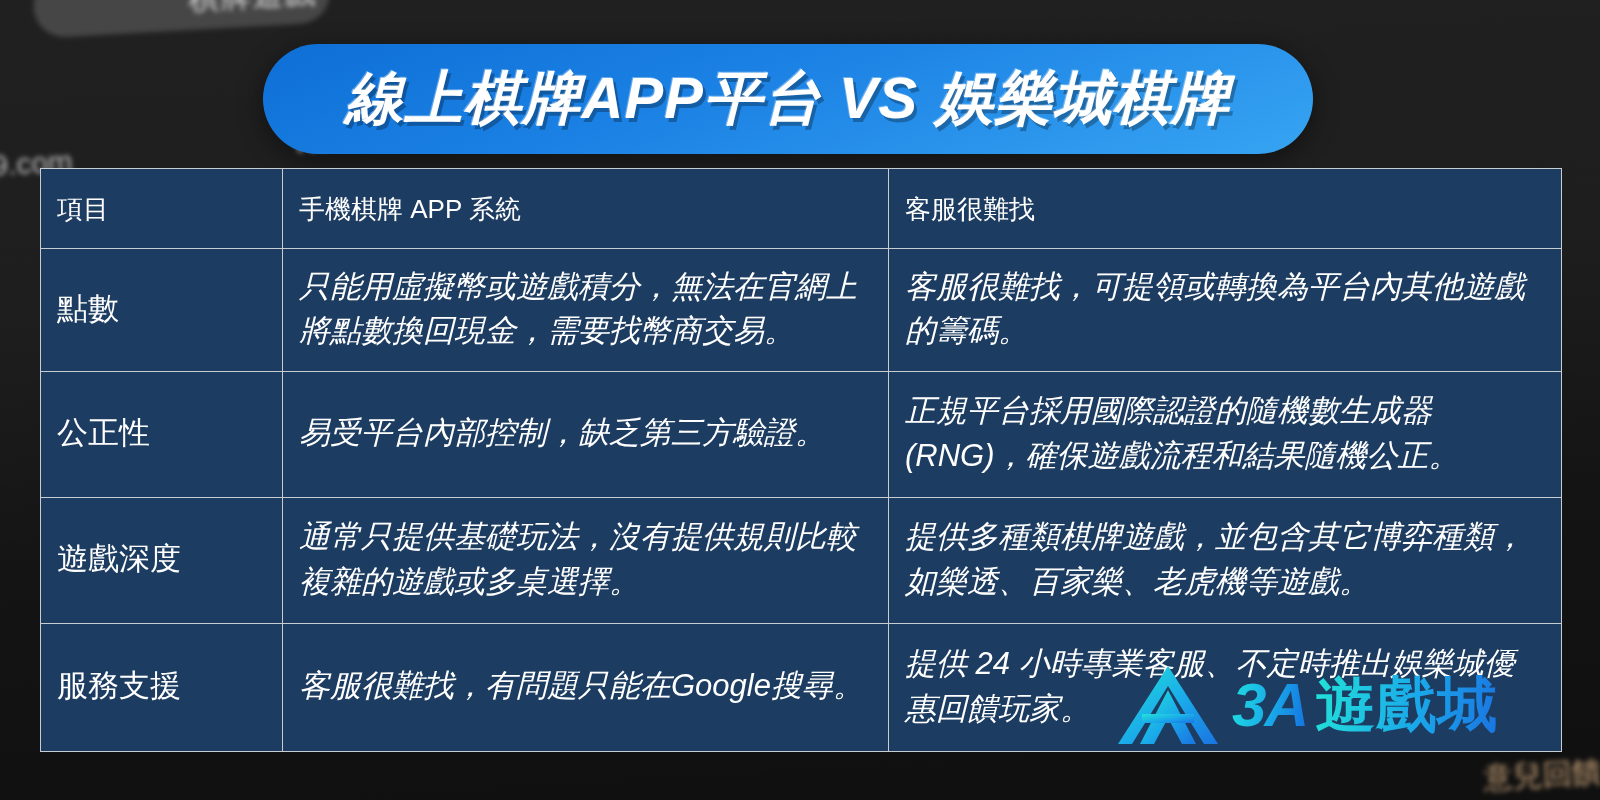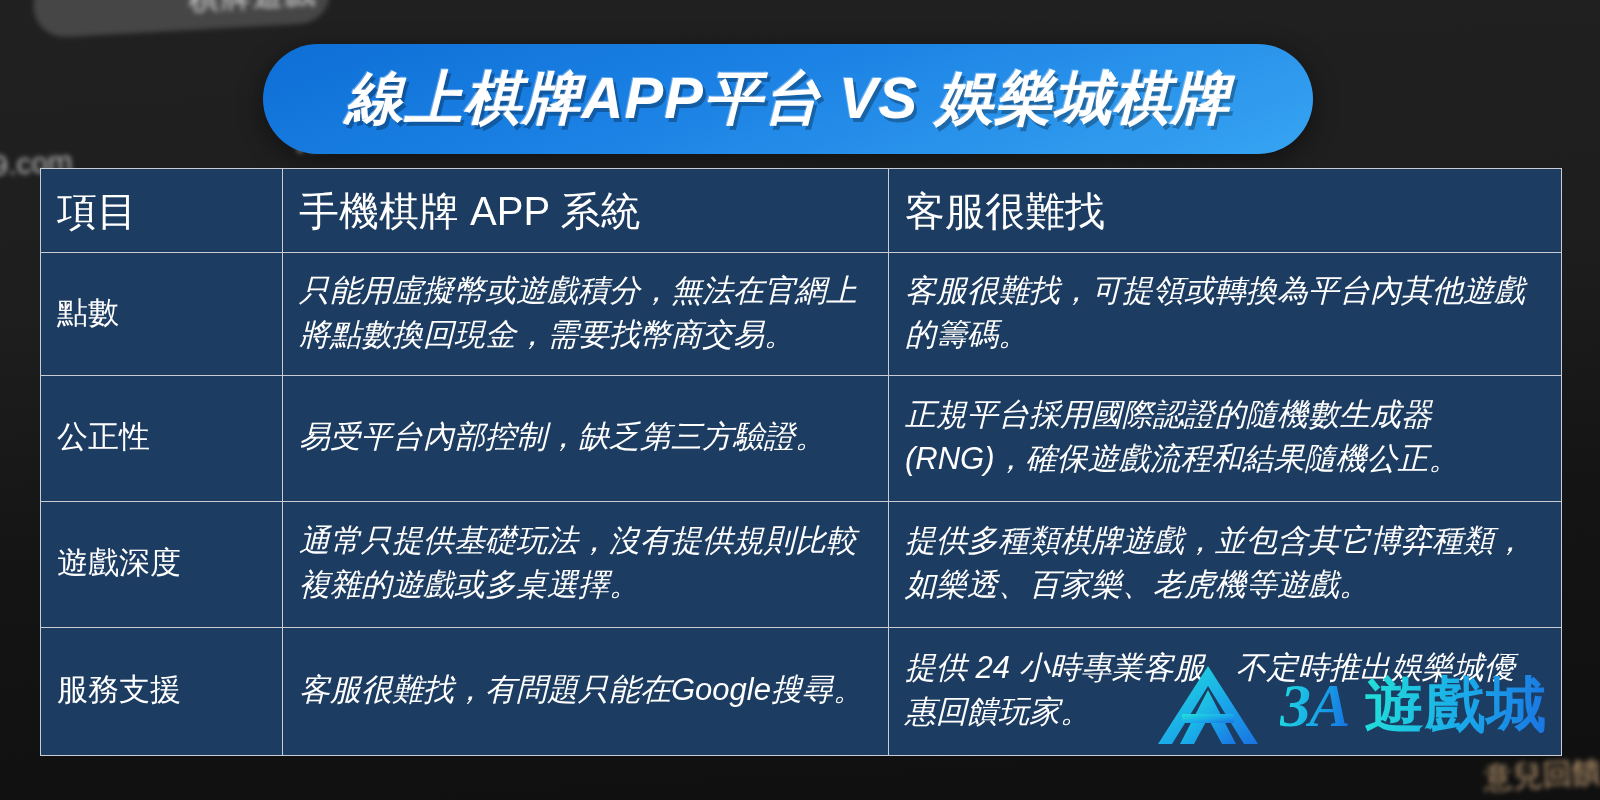--- a/index.html
+++ b/index.html
@@ -111,46 +111,45 @@
     vertical-align: middle;
     padding: 10px 16px 12px 16px;
     line-height: 1.42;
     background: #1d3c61;
   }
   .cmp-table .col-item  { width: 242px; }
   .cmp-table .col-app   { width: 606px; }
   .cmp-table .col-cas   { width: 673px; }
 
   .cmp-table .head-cell {
-    font-size: 40px;
+    font-size: 26px;
     height: 80px;
     padding-top: 14px;
   }
   .cmp-table .label-cell {
     font-size: 31px;
   }
   .cmp-table .body-cell {
     font-size: 31px;
     font-style: italic;
   }
   .row-h  td { height: 80px; }
   .row-r1 td { height: 123px; }
   .row-r2 td { height: 126px; }
   .row-r3 td { height: 126px; }
   .row-r4 td { height: 128px; }
 
   
   .watermark {
     position: absolute;
-    left: 1152px; top: 664px;
+    left: 1112px; top: 664px;
     display: flex;
     align-items: center;
-    gap: 16px;
+    gap: 8px;
     pointer-events: none;
-    font-family: Liberation Serif, serif;
   }
   .wm-mark { width: 112px; height: 82px; display: block; }
   .wm-3a {
     font-size: 62px;
     font-weight: bold;
     font-style: italic;
     letter-spacing: -2px;
     background: linear-gradient(100deg,#1fe0e0 0%, #19a7e8 55%, #1570e0 100%);
     -webkit-background-clip: text;
     background-clip: text;

